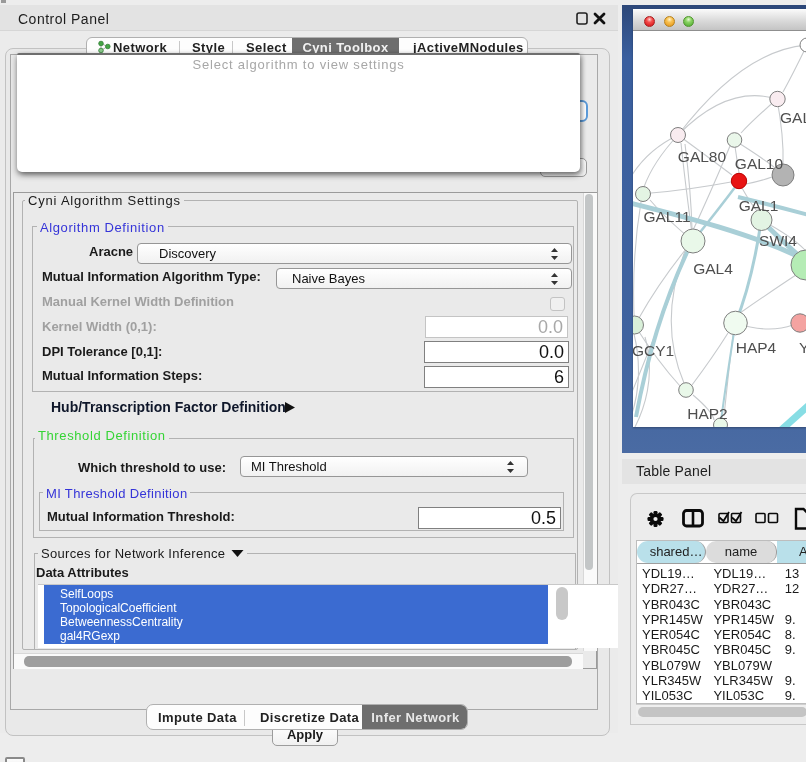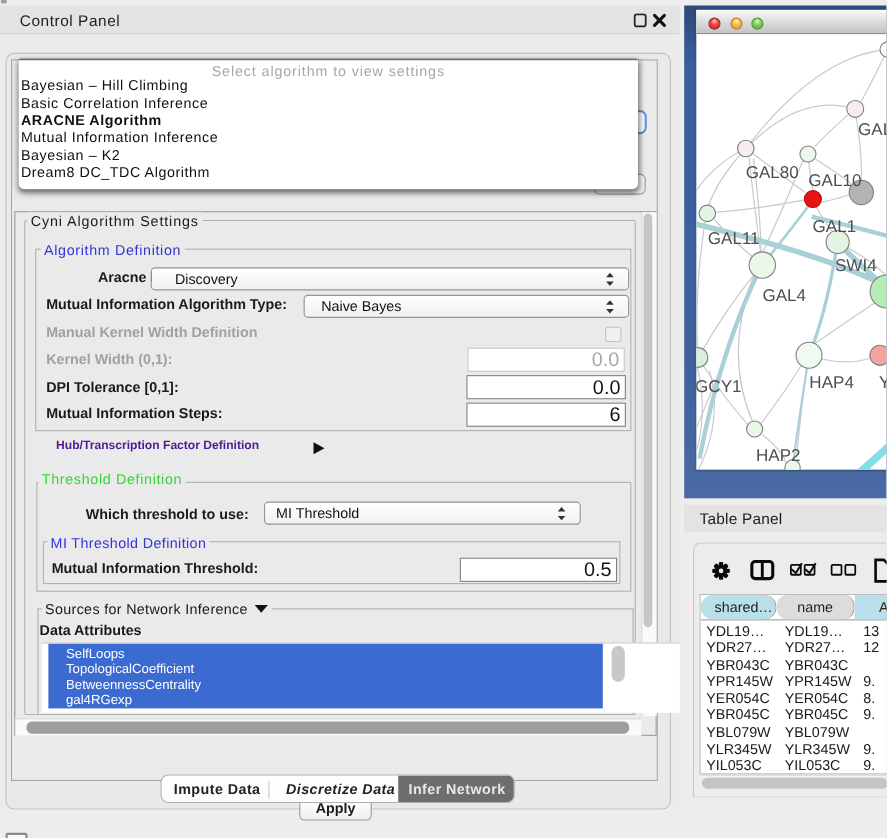--- a/index.html
+++ b/index.html
@@ -31,20 +31,35 @@
     <svg class="abs" style="left:575px;top:7px;" width="36" height="14" viewBox="0 0 36 14">
       <rect x="2" y="1" width="10" height="11" rx="2" fill="none" stroke="#222" stroke-width="1.6"></rect>
       <path d="M 20 2 L 29 11 M 29 2 L 20 11" stroke="#111" stroke-width="2.8" stroke-linecap="round"></path>
     </svg>
   </div>
 
   <div class="abs" style="left:5px;top:43px;width:605px;height:688px;background:#e9e9e9;border:1px solid #c2c2c2;border-radius:8px;"></div>
 
   <div class="abs" style="left:10px;top:49px;width:588px;height:656px;background:#eaeaea;border:1px solid #a8a8a8;"></div>
 
+  <div class="abs" style="left:86px;top:32px;width:442px;height:21px;background:#fdfdfd;border:1px solid #b0b0b0;border-radius:6px;font-size:13px;font-weight:bold;color:#222;letter-spacing:0.4px;">
+    <svg class="abs" style="left:11px;top:2px;" width="13" height="14" viewBox="0 0 13 14">
+      <path d="M3 3.5 L9.5 6.5 M3 3.5 L3 10.5 M3 10.5 L9.5 6.5" stroke="#aaa" stroke-width="1"></path>
+      <circle cx="3" cy="3.5" r="2.3" fill="#46a546" stroke="#2e7d32" stroke-width="0.8"></circle>
+      <circle cx="9.8" cy="6.5" r="2.3" fill="#46a546" stroke="#2e7d32" stroke-width="0.8"></circle>
+      <circle cx="3" cy="10.5" r="2.3" fill="#8bc98b" stroke="#2e7d32" stroke-width="0.8"></circle>
+    </svg>
+    <span class="abs" style="left:26px;top:1.5px;">Network</span>
+    <span class="abs" style="left:92px;top:3px;width:1px;height:14px;background:#c8c8c8;"></span>
+    <span class="abs" style="left:105px;top:1.5px;">Style</span>
+    <span class="abs" style="left:145px;top:3px;width:1px;height:14px;background:#c8c8c8;"></span>
+    <span class="abs" style="left:159px;top:1.5px;">Select</span>
+    <span class="abs" style="left:205px;top:0;width:107px;height:21px;background:#6e6e6e;color:#f2f2f2;text-align:center;line-height:19px;">Cyni Toolbox</span>
+    <span class="abs" style="left:326px;top:1.5px;">jActiveMNodules</span>
+  </div>
 </div>
 
 <div class="abs" style="left:13px;top:192px;width:584px;height:477px;border:1px solid #9b9b9b;background:#eaeaea;"></div>
 
 <div class="abs" style="left:583px;top:193px;width:14px;height:458px;background:#fafafa;border-left:1px solid #d8d8d8;"></div>
 <div class="abs" style="left:585px;top:194px;width:8px;height:376px;background:#c3c6c7;border-radius:4px;"></div>
 
 <div class="abs" style="left:14px;top:653px;width:569px;height:16px;background:#fafafa;border-top:1px solid #d8d8d8;"></div>
 <div class="abs" style="left:24px;top:656px;width:548px;height:11px;background:#9e9e9e;border-radius:5px;"></div>
 
@@ -77,21 +92,21 @@
 
 <div class="abs bold" style="left:42px;top:319px;font-size:13px;color:#a0a0a0;">Kernel Width (0,1):</div>
 <div class="abs field" style="left:425px;top:316px;width:143px;height:22px;border:1px solid #c4c4c4;color:#a8a8a8;">0.0</div>
 
 <div class="abs bold" style="left:42px;top:344px;font-size:13px;color:#1a1a1a;">DPI Tolerance [0,1]:</div>
 <div class="abs field" style="left:424px;top:341px;width:145px;height:22px;border:1px solid #808080;color:#111;">0.0</div>
 
 <div class="abs bold" style="left:42px;top:368px;font-size:13px;color:#1a1a1a;">Mutual Information Steps:</div>
 <div class="abs field" style="left:424px;top:366px;width:145px;height:22px;border:1px solid #808080;color:#111;">6</div>
 
-<div class="abs bold" style="left:51px;top:399px;font-size:11px;color:#4c1d95;">Hub/Transcription Factor Definition</div>
+<div class="abs bold" style="left:51px;top:399px;font-size:14px;color:#0f172a;">Hub/Transcription Factor Definition</div>
 <svg class="abs" style="left:284px;top:401px;" width="12" height="13" viewBox="0 0 12 13">
     <path d="M1 1 L11 6.5 L1 12 Z" fill="#111"></path>
   </svg>
 
 <div class="abs" style="left:33px;top:438px;width:541px;height:100px;border:1px solid #b2b2b2;"></div>
 <div class="abs" style="left:35px;top:428px;padding:0 3px;background:#eaeaea;font-size:13px;letter-spacing:0.6px;color:#35d435;">Threshold Definition</div>
 
 <div class="abs bold" style="left:78px;top:460px;font-size:13px;color:#1a1a1a;">Which threshold to use:</div>
 <div class="abs combo" style="left:240px;top:456px;width:288px;height:21px;">
   <span style="padding-left:10px;">MI Threshold</span>
@@ -115,37 +130,29 @@
 <div class="abs" style="left:38px;top:584px;width:580px;height:64px;background:#fff;border-top:1px solid #c8c8c8;overflow:hidden;">
   <div style="margin-left:6px;width:504px;background:#3b6bd1;color:#fff;font-size:12px;line-height:14px;padding:2px 0 1px 16px;">SelfLoops<br>TopologicalCoefficient<br>BetweennessCentrality<br>gal4RGexp</div>
   <div class="abs" style="left:518px;top:2px;width:12px;height:33px;background:#c8c8c8;border-radius:6px;"></div>
 </div>
 
 <div class="abs" style="left:272px;top:676px;width:66px;height:22px;background:linear-gradient(#ffffff,#f0f0f0);border:1px solid #9c9c9c;border-radius:5px;font-size:13px;font-weight:bold;color:#1a1a1a;text-align:center;line-height:20px;margin-top:48px;">Apply</div>
 
 <div class="abs" style="left:146px;top:704px;width:322px;height:26px;background:#fdfdfd;border:1px solid #b0b0b0;border-radius:7px;font-size:13px;font-weight:bold;color:#222;letter-spacing:0.4px;overflow:hidden;">
   <span class="abs" style="left:11px;top:5px;">Impute Data</span>
   <span class="abs" style="left:97px;top:5px;width:1px;height:16px;background:#c8c8c8;"></span>
-  <span class="abs" style="left:113px;top:5px;font-style:italic;">Discretize Data</span>
+  <span class="abs" style="left:113px;top:5px;">Discretize Data</span>
   <span class="abs" style="left:215px;top:0;width:107px;height:26px;background:#6e6e6e;color:#e8e8e8;text-align:center;line-height:26px;">Infer Network</span>
 </div>
 
 <div class="abs" style="left:560px;top:100px;width:28px;height:22px;border:2px solid #5b9ad8;border-radius:6px;background:#fff;"></div>
 <div class="abs" style="left:540px;top:158px;width:47px;height:19px;border:1px solid #9a9a9a;border-radius:5px;background:linear-gradient(#fff,#eee);"></div>
 
 <div class="abs" style="left:17px;top:53px;width:563px;height:119px;background:#ffffff;border-radius:2px 2px 5px 5px;border-top:2px solid #6e6e6e;box-shadow:0 3px 6px rgba(0,0,0,0.45), 2px 2px 4px rgba(0,0,0,0.22);">
   <div style="text-align:center;font-size:13px;letter-spacing:0.8px;color:#a7a7a7;margin-top:2px;">Select algorithm to view settings</div>
-  <div style="font-size:13px;color:#111;line-height:15.8px;padding-left:2px;letter-spacing:0.5px;margin-top:-2px;">
-    Bayesian – Hill Climbing<br>
-    Basic Correlation Inference<br>
-    <span class="bold">ARACNE Algorithm</span><br>
-    Mutual Information Inference<br>
-    Bayesian – K2<br>
-    Dream8 DC_TDC Algorithm
-  </div>
 </div>
 
 <div class="abs" style="left:622px;top:5px;width:184px;height:448px;background:linear-gradient(180deg,#2d4879 0%,#3a5f9f 12%,#40639f 75%,#4a6ba3 100%);"></div>
 
 <div class="abs" style="left:633px;top:9px;width:173px;height:418px;background:#fff;box-shadow:0 1px 2px rgba(0,0,0,0.3);">
 
   <div class="abs" style="left:0;top:0;width:173px;height:22px;background:linear-gradient(#f8f8f8,#d9d9d9 55%,#c4c4c4);border-bottom:1px solid #8f8f8f;border-top:1px solid #fdfdfd;">
     <div class="abs light" style="left:11px;top:6px;background:radial-gradient(circle at 50% 28%, #ffd0d0 0%, #f4504f 35%, #e02527 75%, #c01a1e 100%);border:1px solid #a81e20;"></div>
     <div class="abs light" style="left:30.5px;top:6px;background:radial-gradient(circle at 50% 28%, #fff3c8 0%, #f8c254 35%, #eda42a 75%, #cf8b1b 100%);border:1px solid #b8821c;"></div>
     <div class="abs light" style="left:50px;top:6px;background:radial-gradient(circle at 50% 28%, #e4f9cf 0%, #8cd465 35%, #62b840 75%, #4a9a2e 100%);border:1px solid #51952f;"></div>

